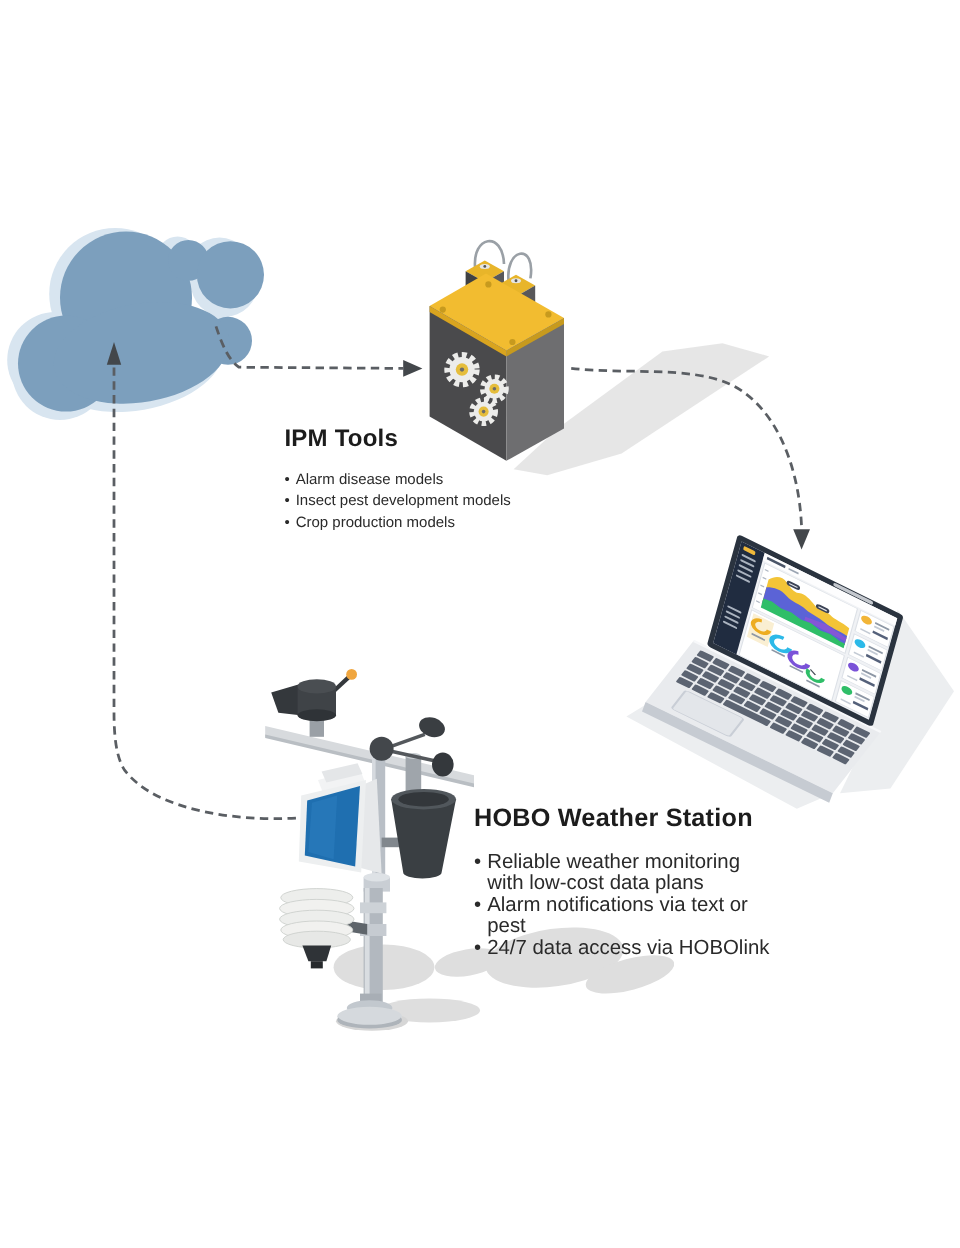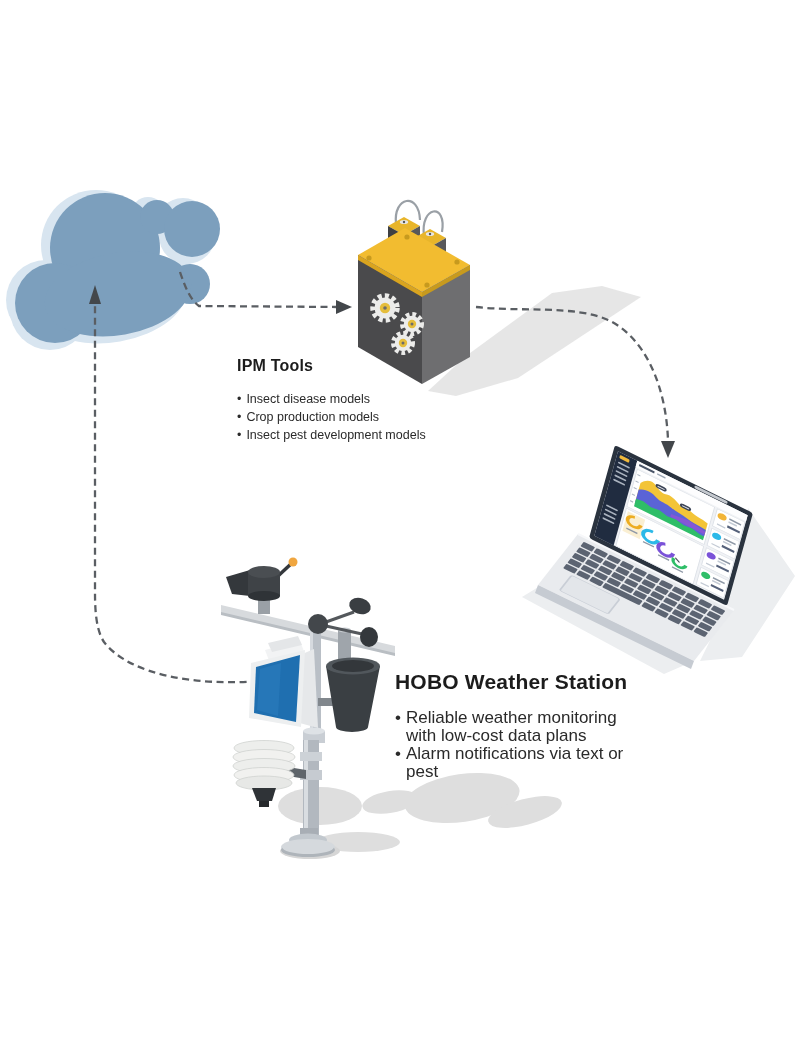--- a/index.html
+++ b/index.html
@@ -3,21 +3,21 @@
 <meta charset="utf-8">
 <style>
   html,body{margin:0;padding:0;}
   body{
     width:800px;height:1040px;position:relative;background:#ffffff;
     font-family:"Liberation Sans", sans-serif;overflow:hidden;
   }
   #scene{position:absolute;left:0;top:0;}
   .label-block{position:absolute;color:#1a1a1a;}
   .label-block h2{margin:0;font-weight:700;color:#1c1c1c;letter-spacing:0.2px;}
-  #ipm-label h2{font-size:16px;line-height:22px;margin-bottom:13px;}
+  #ipm-label h2{font-size:20px;line-height:22px;margin-bottom:13px;}
   #hobo-label h2{font-size:21px;line-height:23px;margin-bottom:16px;}
   .bullet-list{margin:0;padding:0;list-style:none;color:#2a2a2a;}
   #ipm-label .bullet-list li{font-size:12.5px;line-height:18px;}
   #hobo-label .bullet-list{width:250px;}
   #hobo-label .bullet-list li{font-size:17px;line-height:18px;}
   .bullet-list li{padding-left:11px;text-indent:-11px;}
   .bullet-list li::before{content:"\2022";margin-right:5px;}
 </style>
 </head>
 <body>
@@ -375,25 +375,26 @@
             <rect x="79" y="89.5" width="6" height="1.3" fill="#C3CAD4"></rect>
         </g>
       </g>
     </g>
   </g>
 </svg>
 
 <div id="ipm-label" class="label-block" style="left:237px;top:355px;">
   <h2>IPM Tools</h2>
   <ul class="bullet-list">
-    <li>Insect disease models</li>
+    <li>Alarm disease models</li>
+    <li>Insect pest development models</li>
     <li>Crop production models</li>
-    <li>Insect pest development models</li>
   </ul>
 </div>
 
 <div id="hobo-label" class="label-block" style="left:395px;top:670px;">
   <h2>HOBO Weather Station</h2>
   <ul class="bullet-list">
     <li>Reliable weather monitoring with low-cost data plans</li>
     <li>Alarm notifications via text or pest</li>
+    <li>24/7 data access via HOBOlink</li>
   </ul>
 </div>
 
 </body></html>

